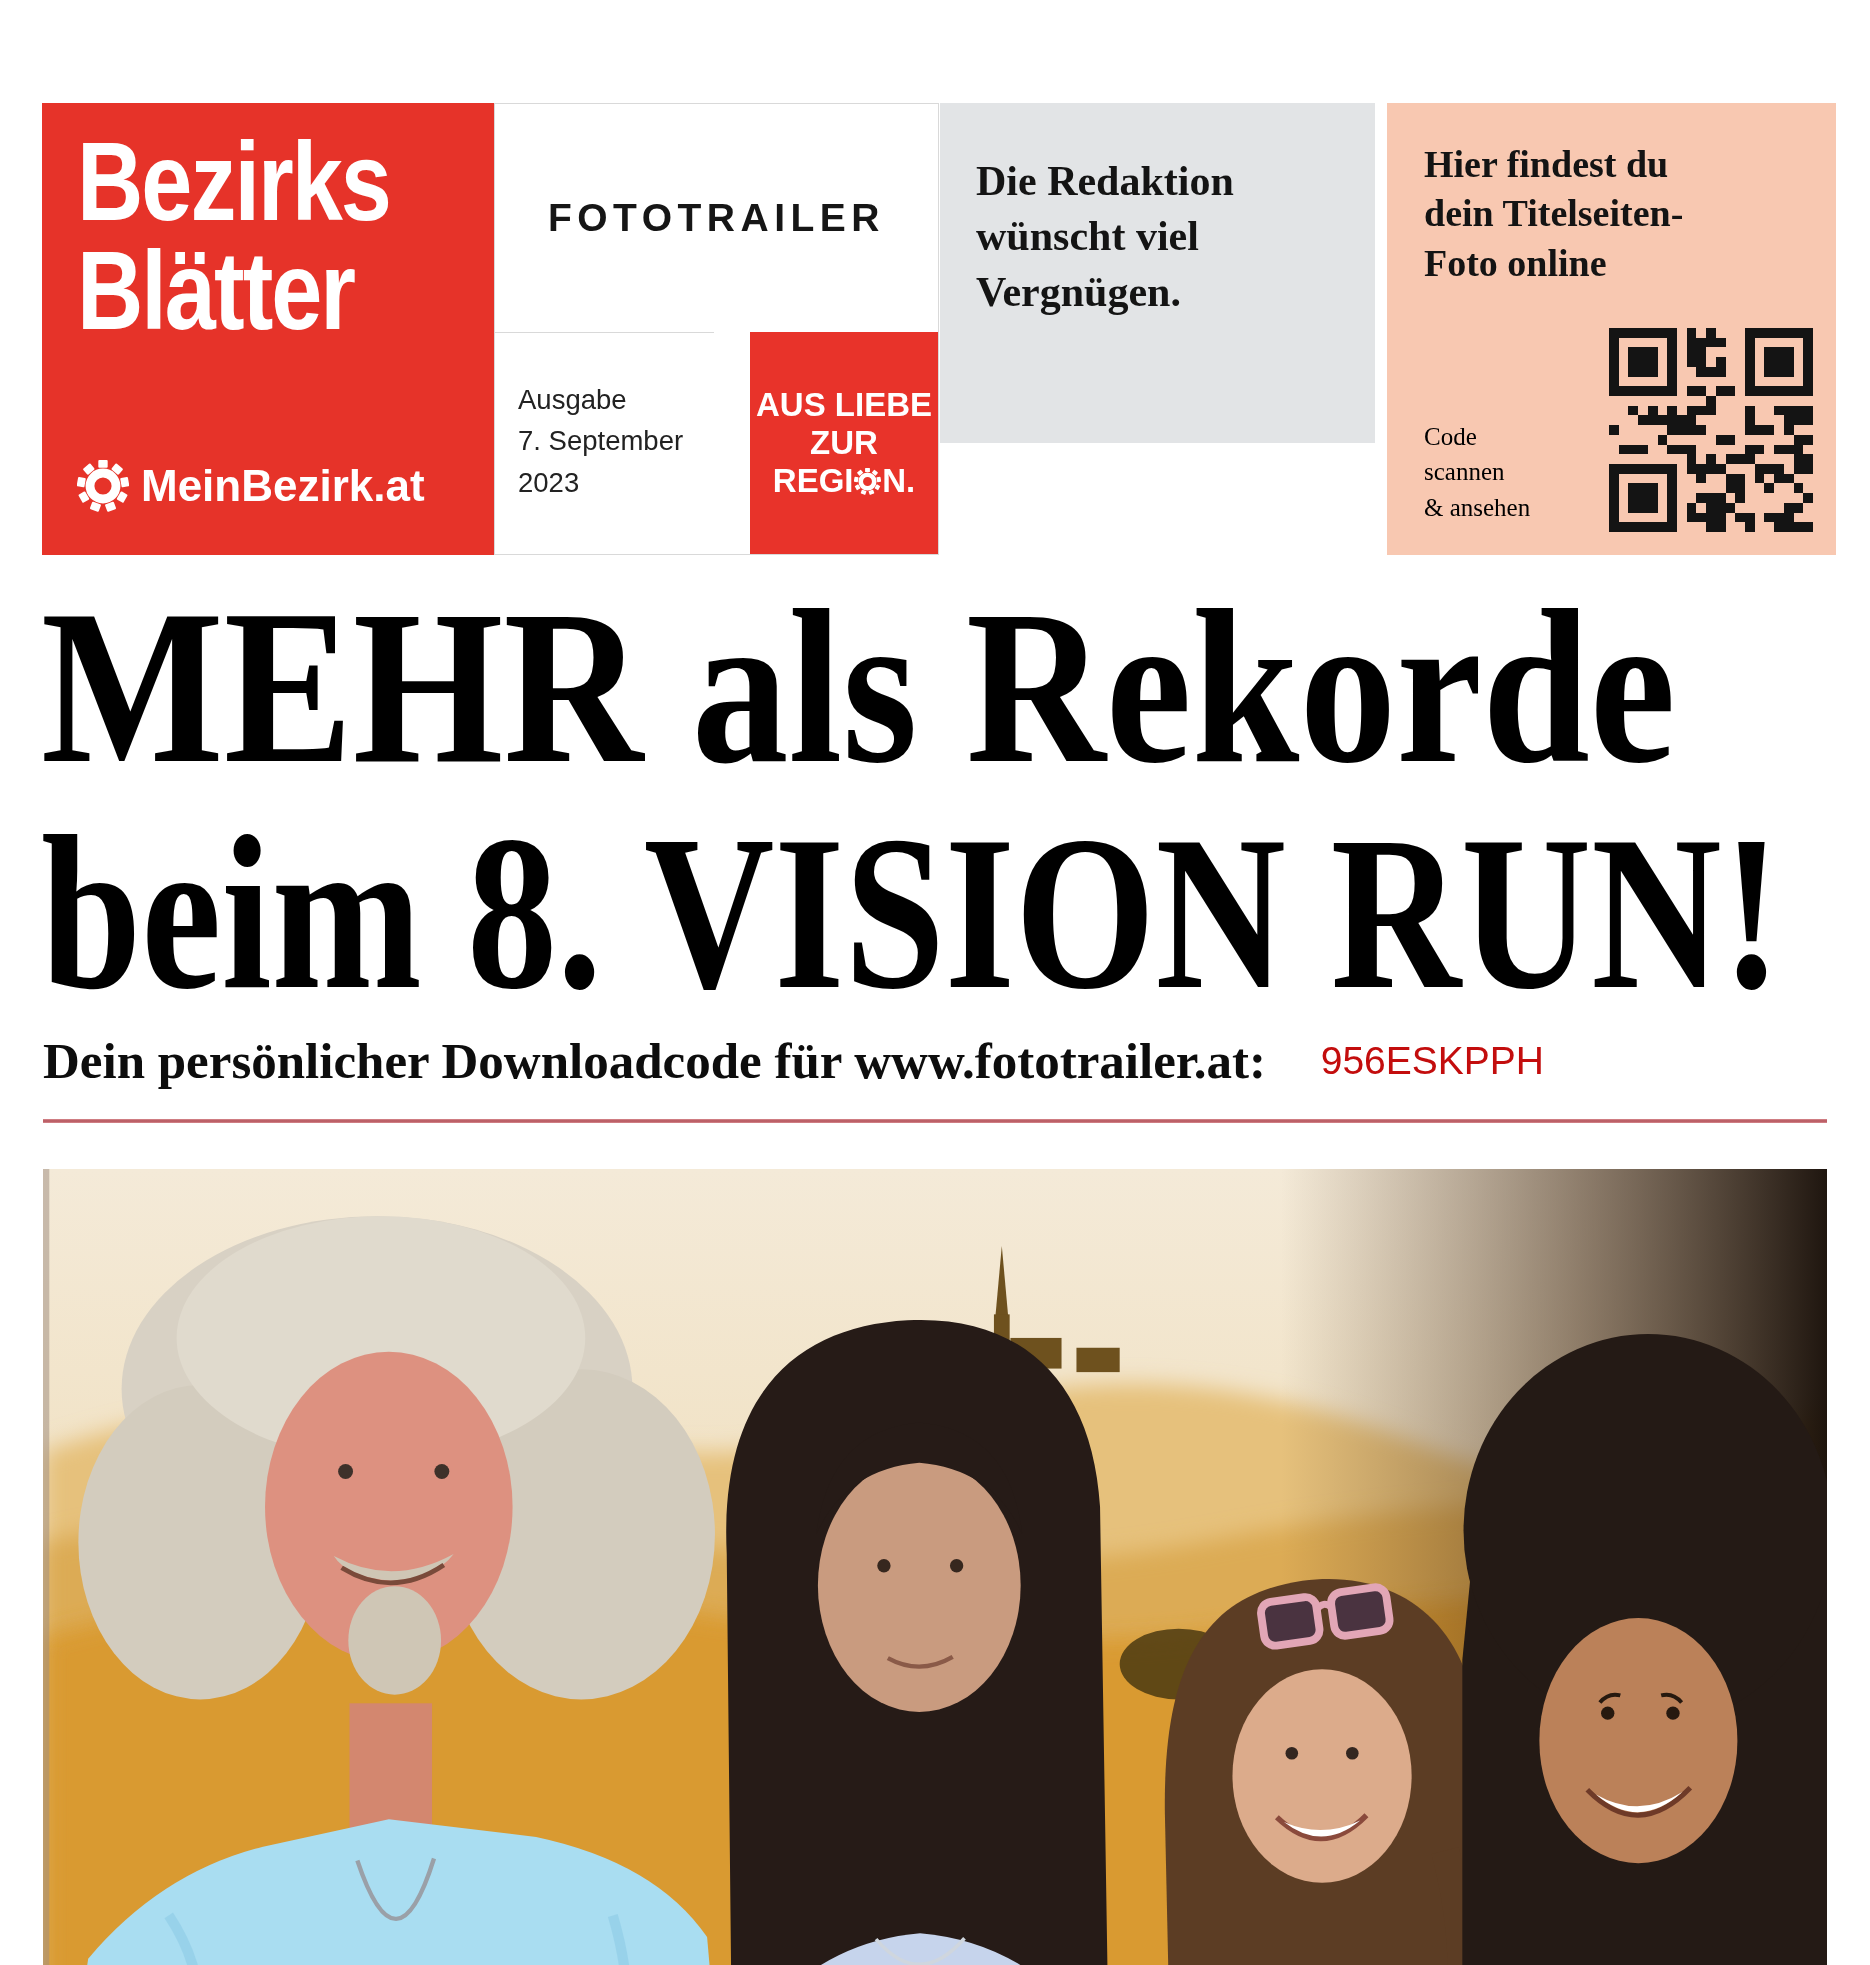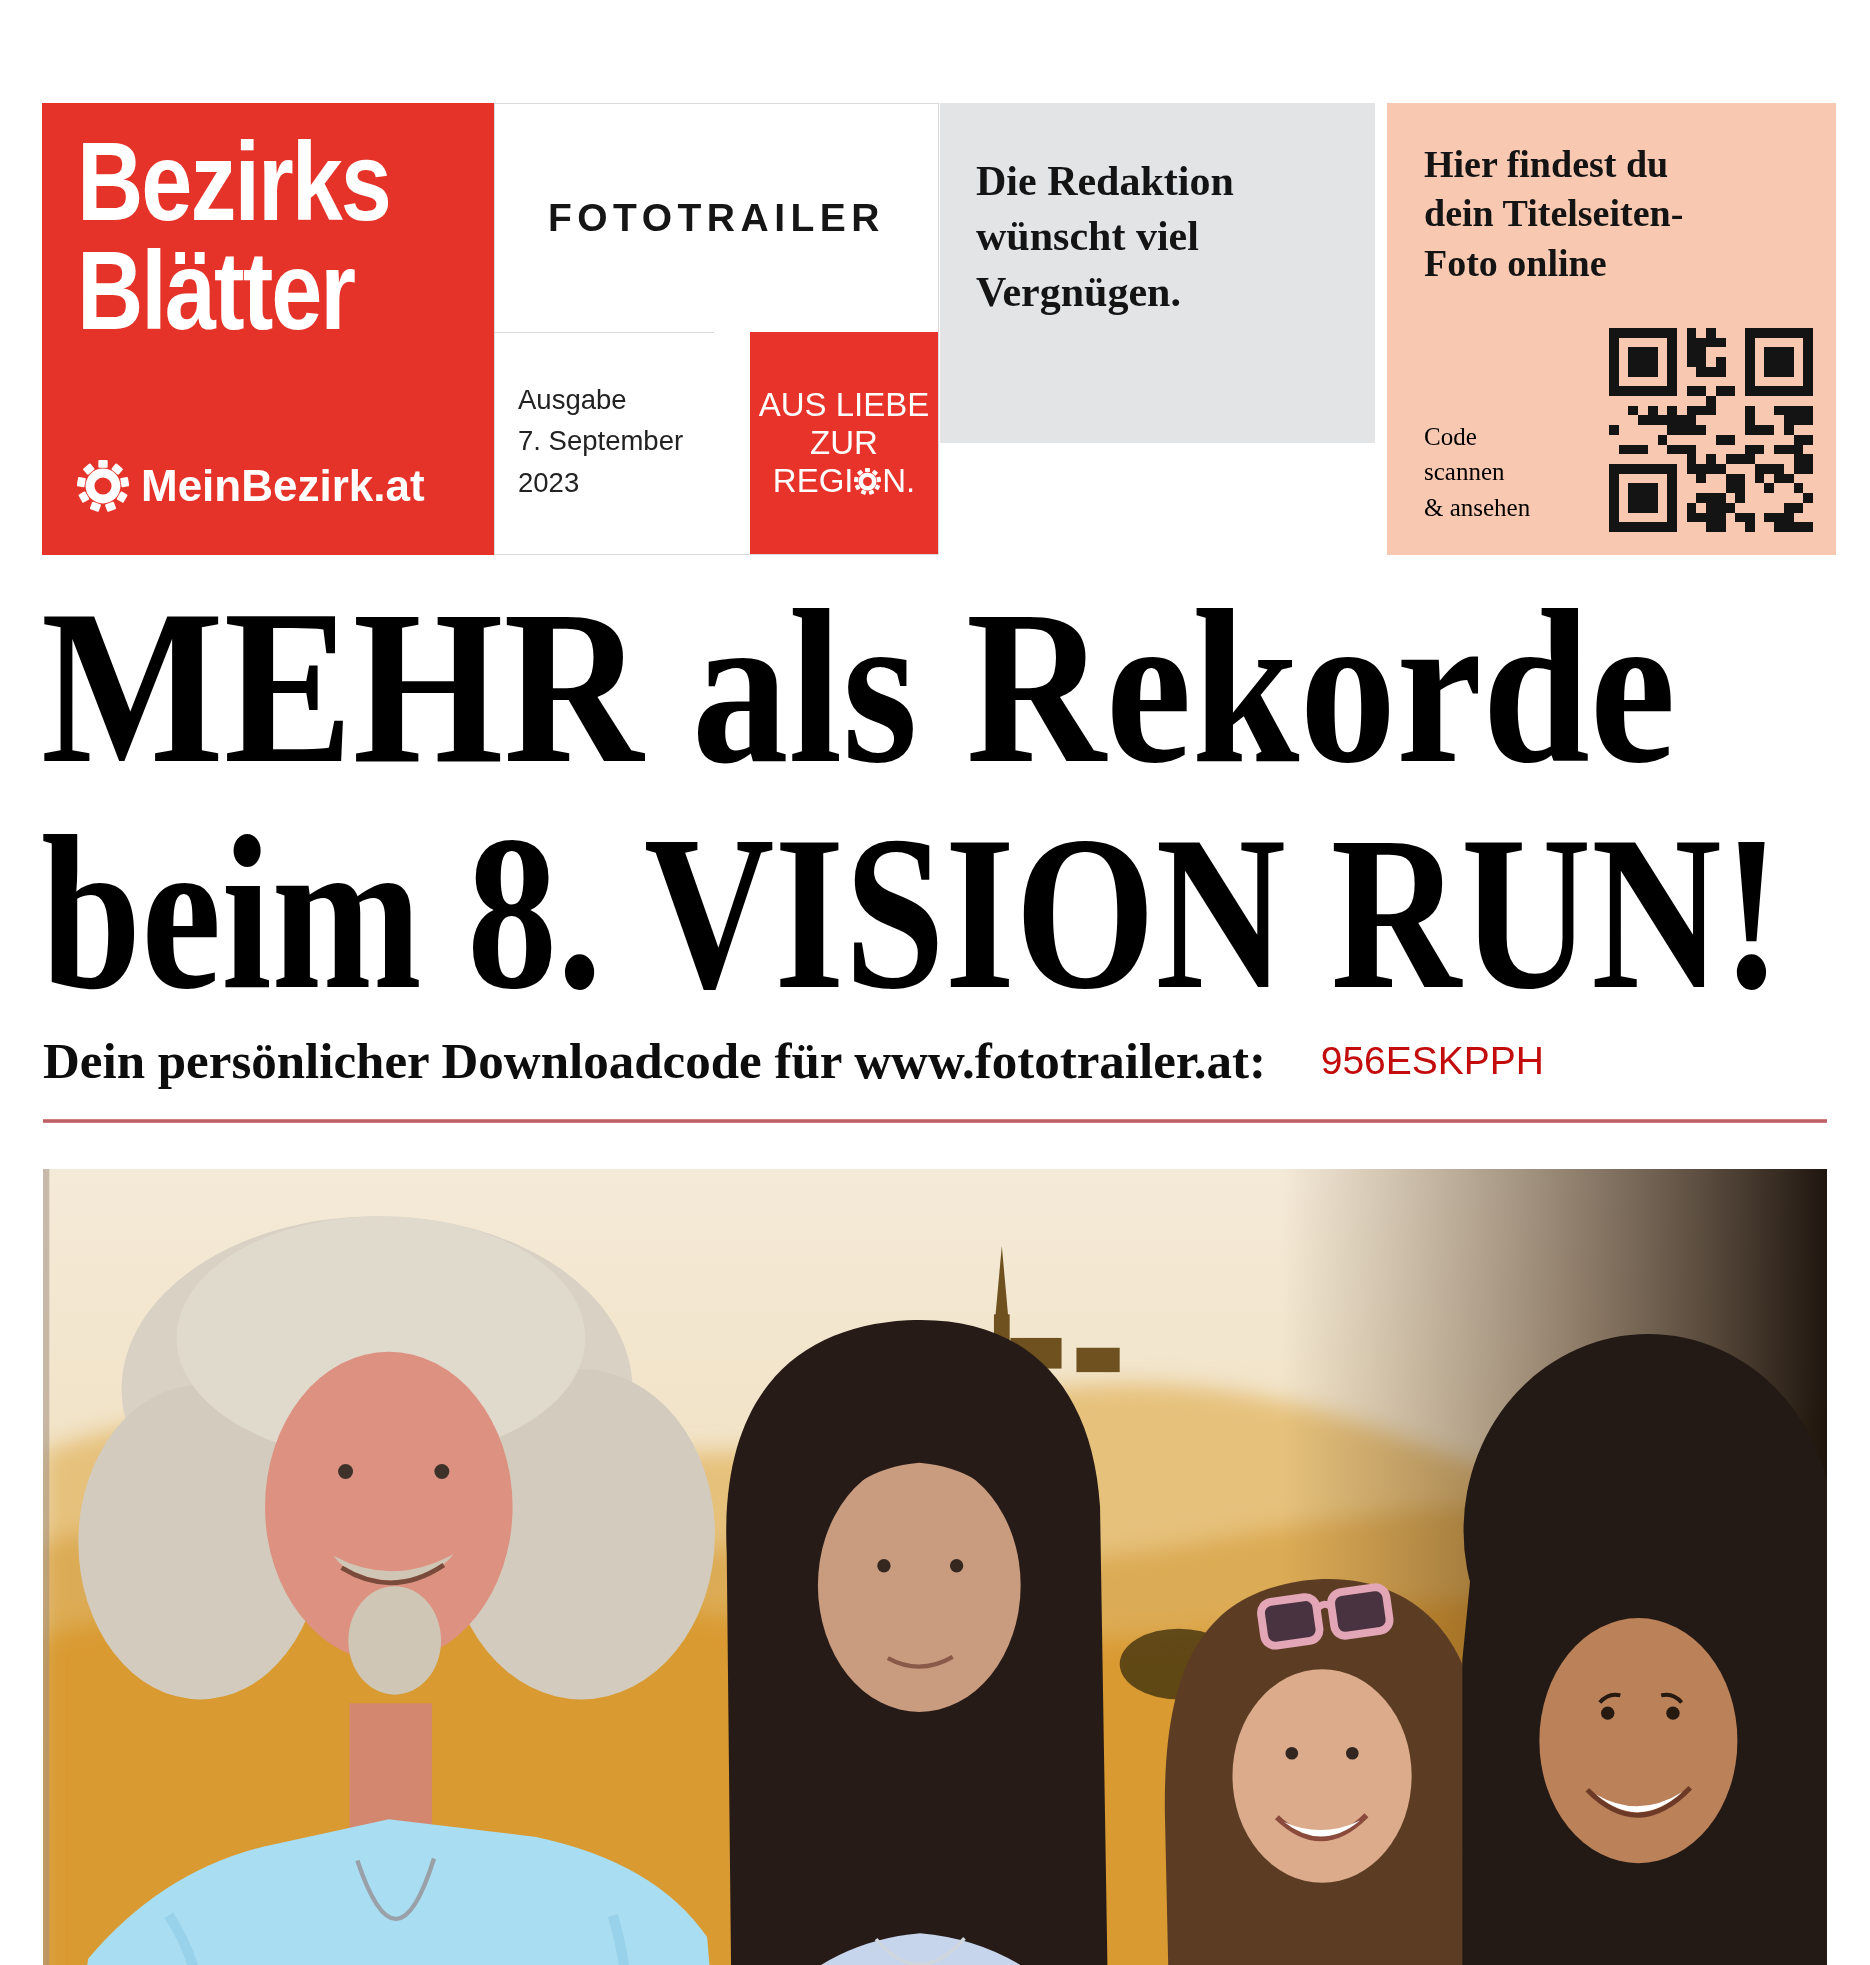--- a/index.html
+++ b/index.html
@@ -15,21 +15,21 @@
   .brand-row .gear{width:52px;height:52px;}
   .brand-row .brand-name{font-weight:bold;font-size:44px;}
 
   .ft-box{left:494px;top:103px;width:445px;height:452px;background:#fff;border:0.8px solid #d9d9d9;box-sizing:border-box;}
   .ft-top{position:absolute;left:0;right:0;top:0;height:228px;display:flex;align-items:center;justify-content:center;}
   .ft-label{font-weight:bold;font-size:39px;letter-spacing:5.5px;color:#161616;}
   .ft-bottom{position:absolute;left:0;right:0;top:228px;bottom:0;display:flex;gap:36px;}
   .issue{width:219px;border-top:0.8px solid #d9d9d9;box-sizing:border-box;padding:46px 0 0 23px;
          font-size:27.5px;line-height:1.5;color:#222;}
   .claim{flex:1;background:#e8332a;color:#fff;display:flex;flex-direction:column;align-items:center;
-         justify-content:center;font-weight:normal;font-size:33px;line-height:1.16;text-align:center;}
+         justify-content:center;font-weight:bold;font-size:33px;line-height:1.16;text-align:center;}
   .claim .gearline{display:flex;align-items:center;}
   .claim .gear{width:27px;height:27px;margin:0 0.8px;}
 
   .gray-box{left:940px;top:103px;width:435px;height:340px;background:#e2e4e6;}
   .gray-box .txt{position:absolute;left:36px;top:51px;font-family:"Liberation Serif",serif;
                  font-weight:bold;font-size:42px;line-height:1.32;color:#141414;}
 
   .peach-box{left:1387px;top:103px;width:441px;height:452px;background:#f8c8b1;padding-left:8px;}
   .peach-title{position:absolute;left:37px;top:37px;font-family:"Liberation Serif",serif;font-weight:bold;
                font-size:38px;line-height:1.3;color:#141414;}

